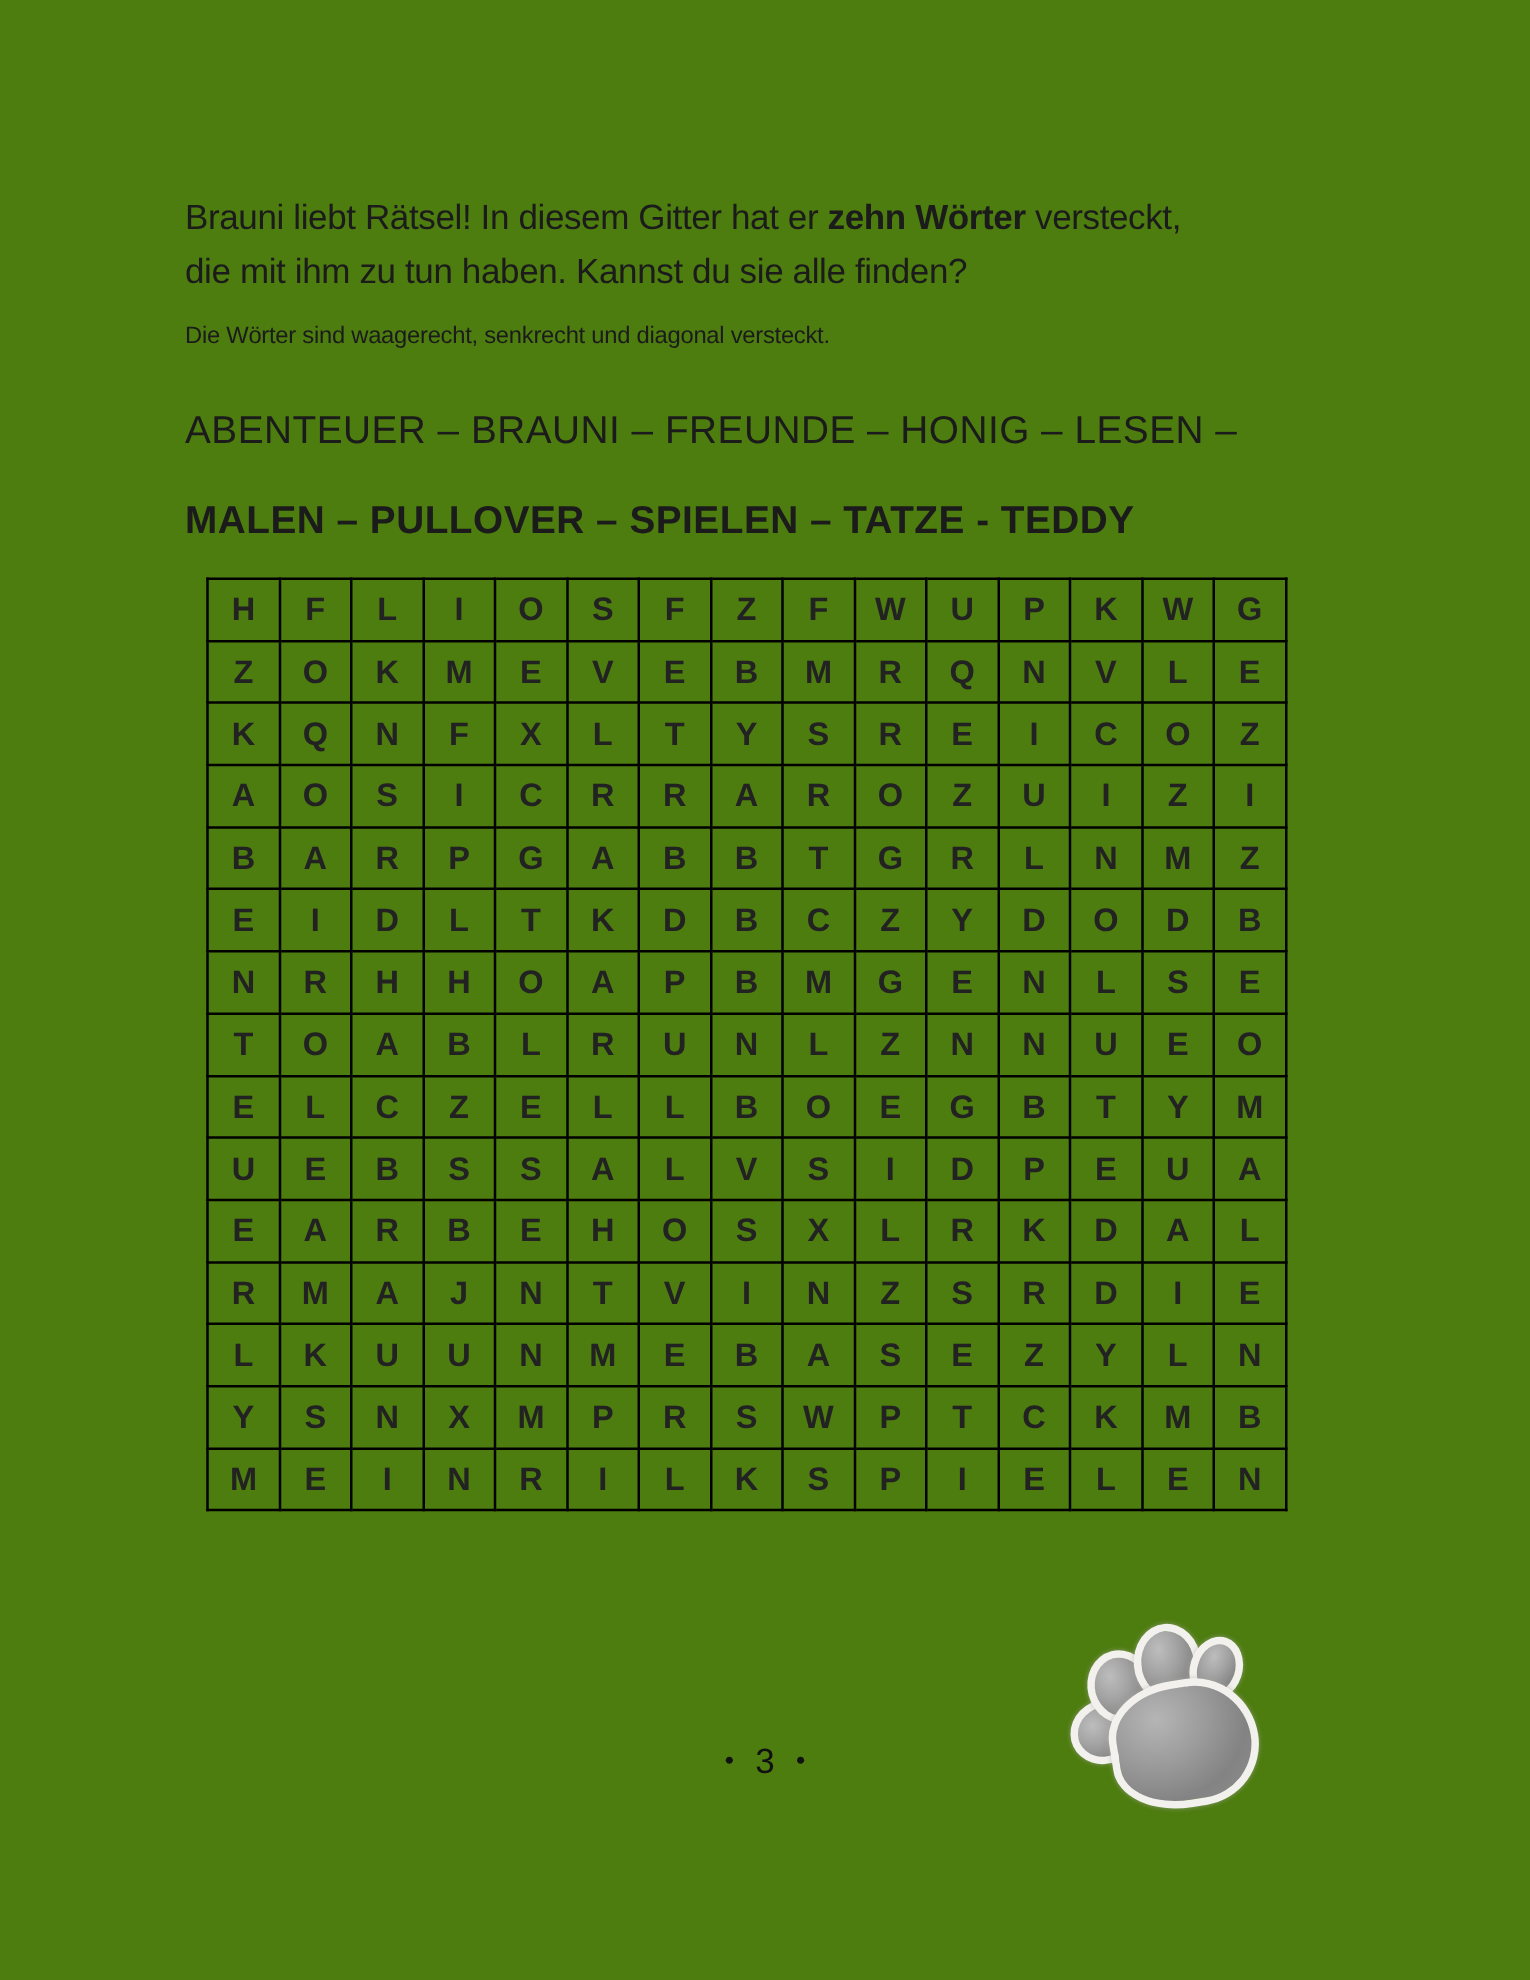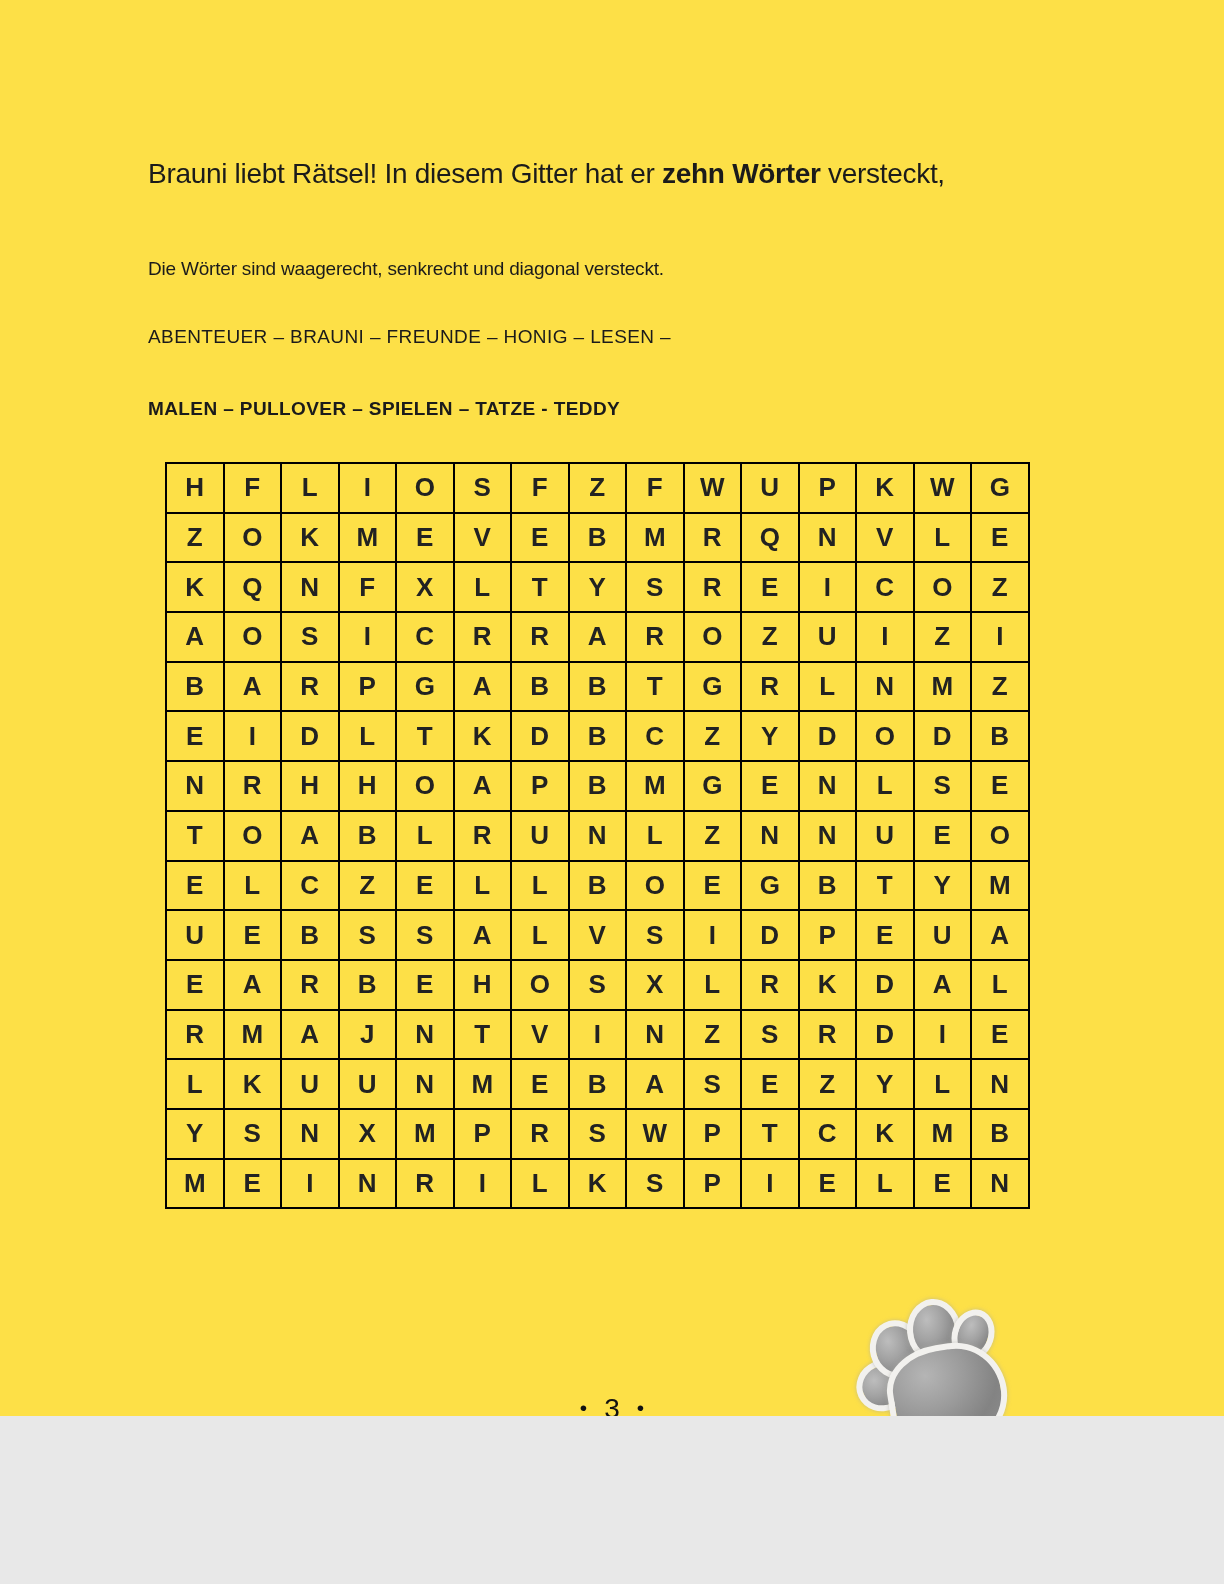--- a/index.html
+++ b/index.html
@@ -1,40 +1,40 @@
 <!DOCTYPE html>
 <html><head>
 <meta charset="utf-8">
 <style>
   html,body { margin:0; padding:0; background:#e8e8e8; }
   .page {
     position:relative;
-    width:1224px; height:1416px;
+    width:1224px; height:1584px;
     margin:0 auto;
-    background:#fde047;
+    background:#4d7c0f;
     font-family:"Liberation Sans", sans-serif;
     color:#1b1b1b;
     overflow:hidden;
   }
 
   
   .intro {
     position:absolute; left:148px; top:124px;
     width:980px;
     font-size:28px; line-height:43px;
     letter-spacing:-0.3px;
   }
   .intro b { font-weight:bold; }
   .hint {
     position:absolute; left:148px; top:215px;
     font-size:19px; letter-spacing:-0.2px;margin-top:43px;
   }
 
   
-  .word-line { position:absolute; left:148px; font-size:19px; letter-spacing:0.4px;margin-top:29px; }
+  .word-line { position:absolute; left:148px; font-size:31px; letter-spacing:0.4px;margin-top:29px; }
   .word-line.l1 { top:297px; }
   .word-line.l2 { top:369px;font-weight:bold; }
 
   
   .grid-table {
     position:absolute; left:165px; top:462px;
     border-collapse:collapse; table-layout:fixed;
   }
   .grid-table td {
     width:55.5px; height:47.7px;
@@ -75,20 +75,21 @@
     text-align:center; font-size:28px; color:#111111;
   }
   .footer .dot { font-size:21px; vertical-align:3px; margin:0 17px; }
 </style>
 </head>
 <body>
 
 <div class="page">
 
   <p class="intro"><span>Brauni liebt Rätsel! In diesem Gitter hat er </span><b>zehn Wörter</b><span> versteckt,</span><br>
+    <span>die mit ihm zu tun haben. Kannst du sie alle finden?</span>
   </p>
 
   <p class="hint">Die Wörter sind waagerecht, senkrecht und diagonal versteckt.</p>
 
   <p class="word-line l1">ABENTEUER – BRAUNI – FREUNDE – HONIG – LESEN –</p>
 
   <p class="word-line l2">MALEN – PULLOVER – SPIELEN – TATZE - TEDDY</p>
 
   <table class="grid-table">
     <tbody>

